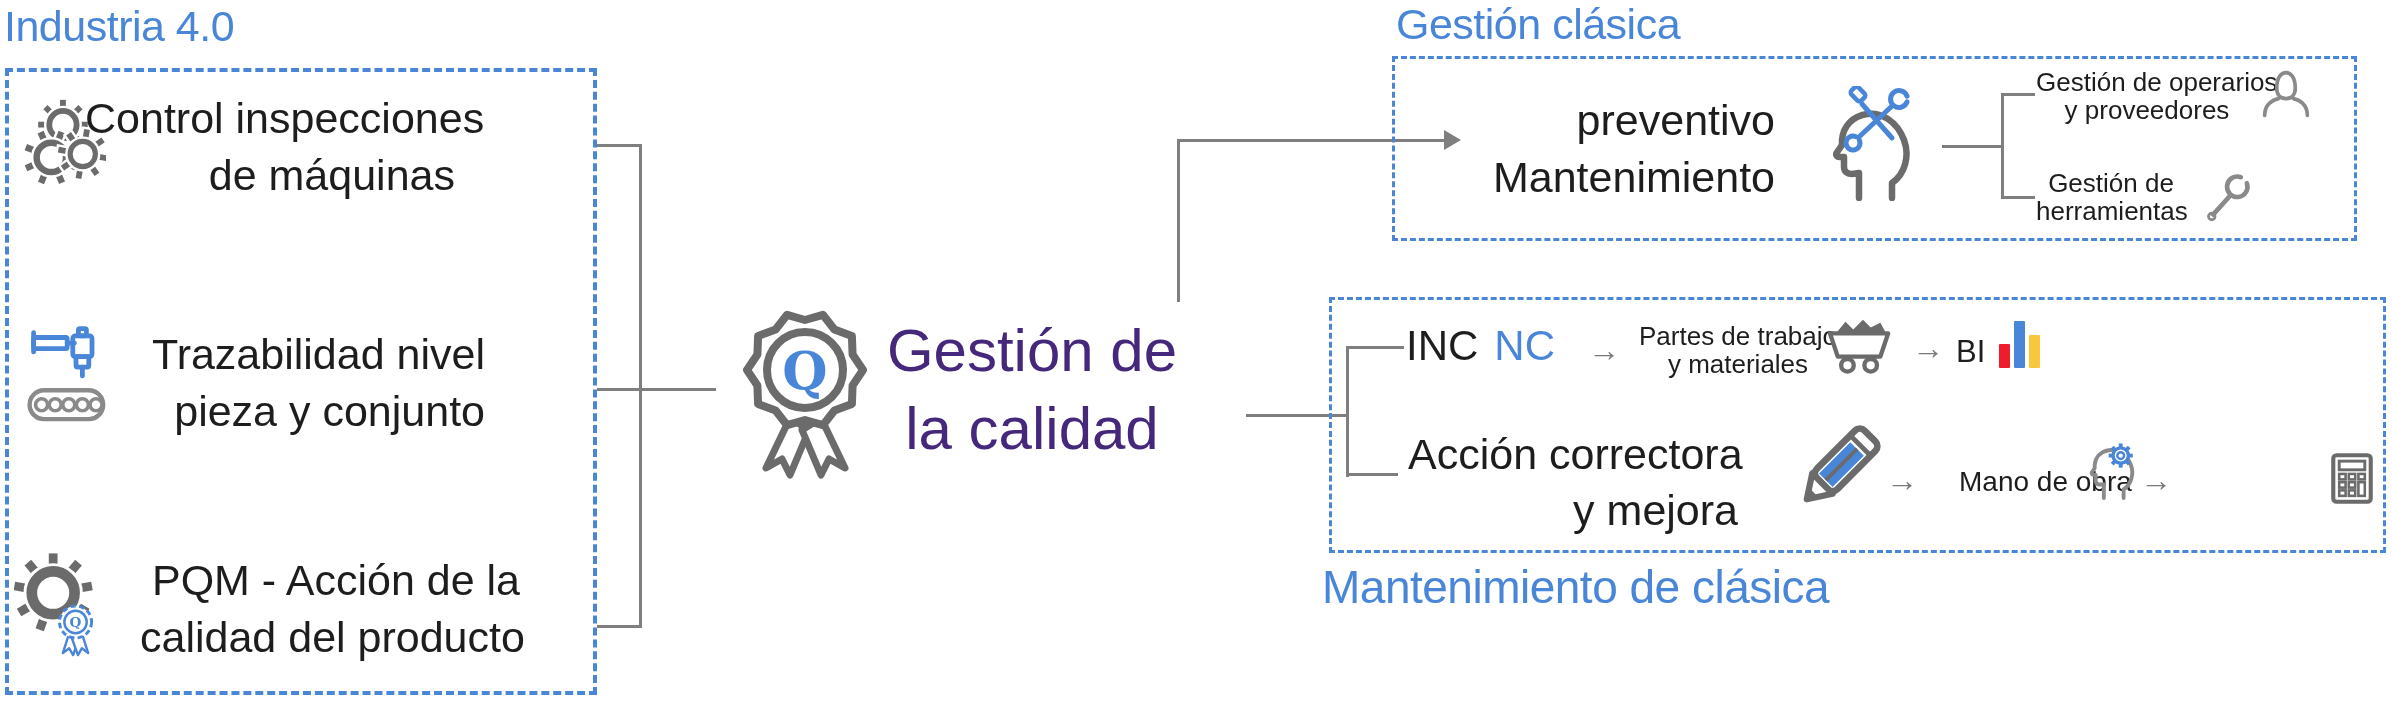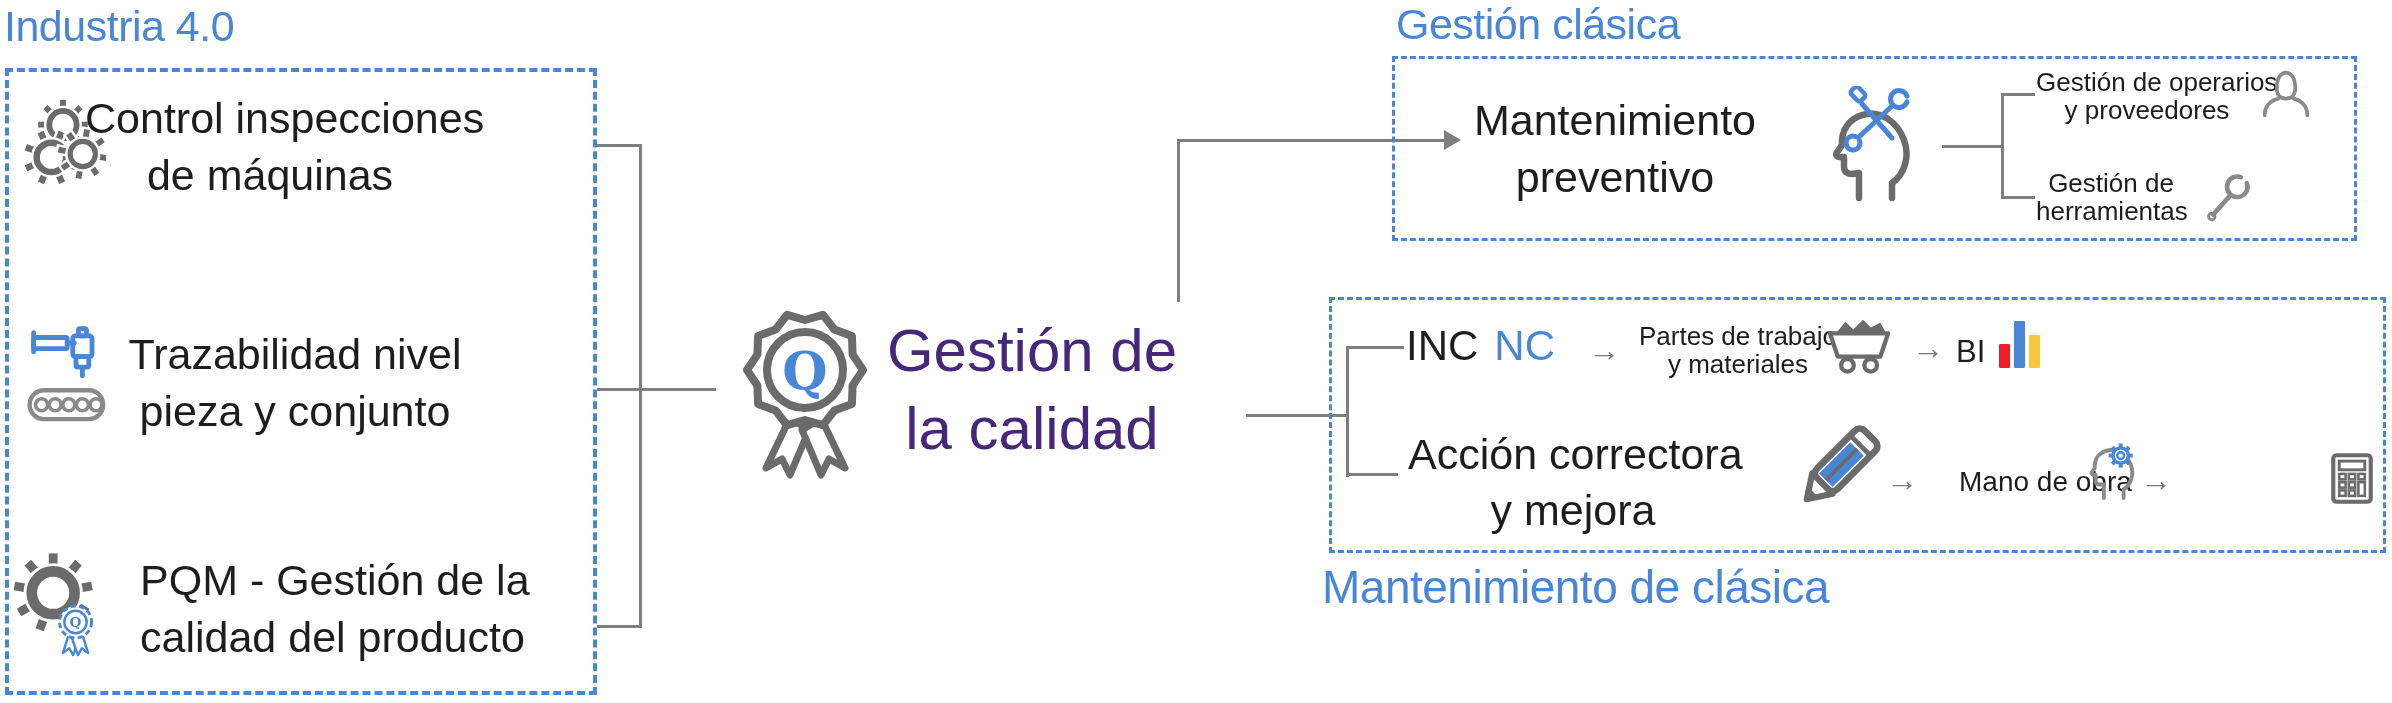--- a/index.html
+++ b/index.html
@@ -5,21 +5,21 @@
   html,body{margin:0;padding:0;background:#fff;}
   #canvas{position:relative;width:2392px;height:698px;background:#fff;overflow:hidden;
           font-family:"Liberation Sans",sans-serif;color:#1d1d1d;}
   .abs{position:absolute;}
   .line{position:absolute;background:#7f7f7f;}
   .panel{position:absolute;box-sizing:border-box;background:transparent;}
   .panel.thick{border:4px dashed #4a86d8;}
   .panel.thin{border:3px dashed #4a86d8;}
   .sec-title{position:absolute;white-space:nowrap;color:#4a86d8;font-size:43px;letter-spacing:-0.5px;}
   .biglabel{position:absolute;text-align:center;font-size:43px;line-height:57px;color:#1d1d1d;}
-  .biglabel span{display:block;white-space:nowrap;}
+  .biglabel span{display:block;white-space:nowrap;text-align:right;}
   .smlabel{position:absolute;text-align:center;font-size:26px;line-height:28px;color:#1d1d1d;}
   .smlabel span{display:block;white-space:nowrap;}
   .center-title{position:absolute;text-align:center;font-size:60px;line-height:78px;color:#45287b;}
   .center-title span{display:block;white-space:nowrap;}
   .arrow-glyph{position:absolute;color:#7a7a7a;font-size:32px;line-height:32px;}
   .arrowhead{position:absolute;width:0;height:0;border-left:17px solid #7f7f7f;
              border-top:10px solid transparent;border-bottom:10px solid transparent;}
   .incnc{position:absolute;font-size:42px;white-space:nowrap;}
   .incnc .nc{color:#4a86d8;margin-left:16px;}
   .bi-label{position:absolute;font-size:31px;color:#1d1d1d;white-space:nowrap;}
@@ -132,21 +132,21 @@
       <g stroke="#4a86d8" stroke-width="2.5" fill="#fff" stroke-linejoin="round">
         <path d="M-7 13 L-13 32 L-6.5 27 L-2.5 34 L4 16 Z"></path>
         <path d="M7 13 L13 32 L6.5 27 L2.5 34 L-4 16 Z"></path>
       </g>
       <circle r="16.5" fill="#fff" stroke="#4a86d8" stroke-width="3" stroke-dasharray="5.5 3.5"></circle>
       <circle r="11.5" fill="#fff" stroke="#4a86d8" stroke-width="2.5"></circle>
       <text y="5" text-anchor="middle" font-family="DejaVu Serif, serif" font-weight="bold" font-size="14" fill="#4a86d8">Q</text>
     </g>
   </svg>
   <div class="biglabel" style="left:140px;top:552px;width:380px;">
-    <span>PQM - Gestión de la</span>
+    <span>PQM - Acción de la</span>
       <span>calidad del producto</span>
   </div>
 
   <div class="line" style="left:597px;top:144px;width:45px;height:3px;"></div>
   <div class="line" style="left:597px;top:625px;width:45px;height:3px;"></div>
   <div class="line" style="left:639px;top:144px;width:3px;height:484px;"></div>
   <div class="line" style="left:597px;top:388px;width:119px;height:3px;"></div>
 
   <svg class="abs" style="left:738px;top:298px;" width="135" height="182" viewBox="0 0 135 182">
     <g stroke="#6b6b6b" stroke-width="7" fill="#fff" stroke-linejoin="round">
@@ -165,22 +165,22 @@
   <div class="line" style="left:1177px;top:139px;width:3px;height:163px;"></div>
   <div class="line" style="left:1177px;top:139px;width:267px;height:3px;"></div>
   <div class="arrowhead" style="left:1444px;top:130px;"></div>
 
   <div class="line" style="left:1246px;top:414px;width:102px;height:3px;"></div>
 
   <div class="sec-title" style="left:1396px;top:0px;">Gestión clásica</div>
   <div class="panel thin" style="left:1392px;top:56px;width:965px;height:185px;"></div>
 
   <div class="biglabel" style="left:1455px;top:92px;width:320px;">
-    <span>Mantenimiento</span>
-      <span>preventivo</span>
+    <span>preventivo</span>
+      <span>Mantenimiento</span>
   </div>
 
   <svg class="abs" style="left:1830px;top:86px;" width="85" height="115" viewBox="0 0 85 115">
     <path d="M62 112 L62 97 C75 88 80 70 74 54 C67 35 51 26 37 28 C23 30 13 40 12 54 L12 59 L6.5 67 C5.5 69 7 71 9.5 71 L14 71 L14 81 C14 86 18 88 22 88 L29 87 L29 112" stroke="#6b6b6b" stroke-width="6.5" fill="none" stroke-linecap="round" stroke-linejoin="round"></path>
     <g stroke="#4a86d8" stroke-width="5" fill="none" stroke-linecap="round">
       <path d="M29 51 L62 20"></path>
       <path d="M77 15.9 A8.5 8.5 0 1 1 77 10.1"></path>
       <path d="M29.3 54 A7 7 0 1 1 26 50.7"></path>
       <path d="M32 18 L62 52"></path>
     </g>

